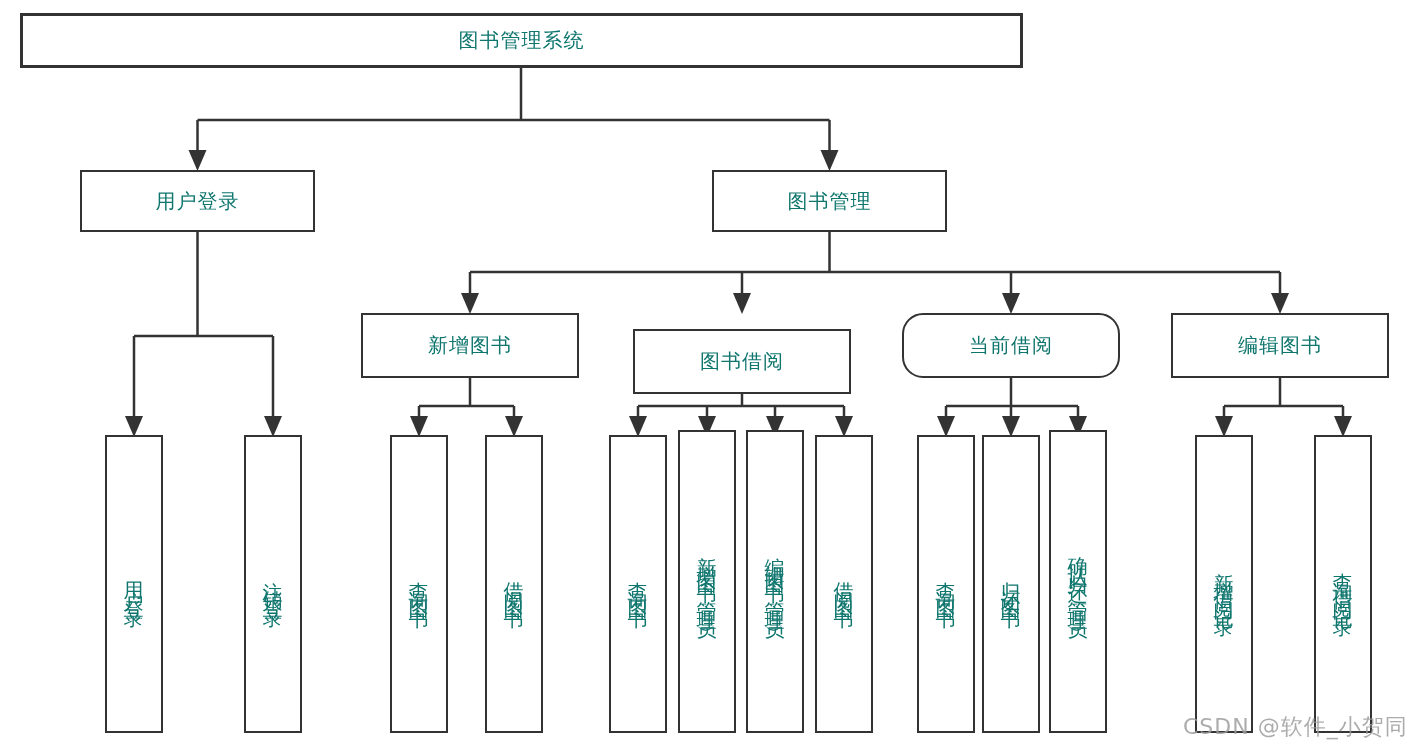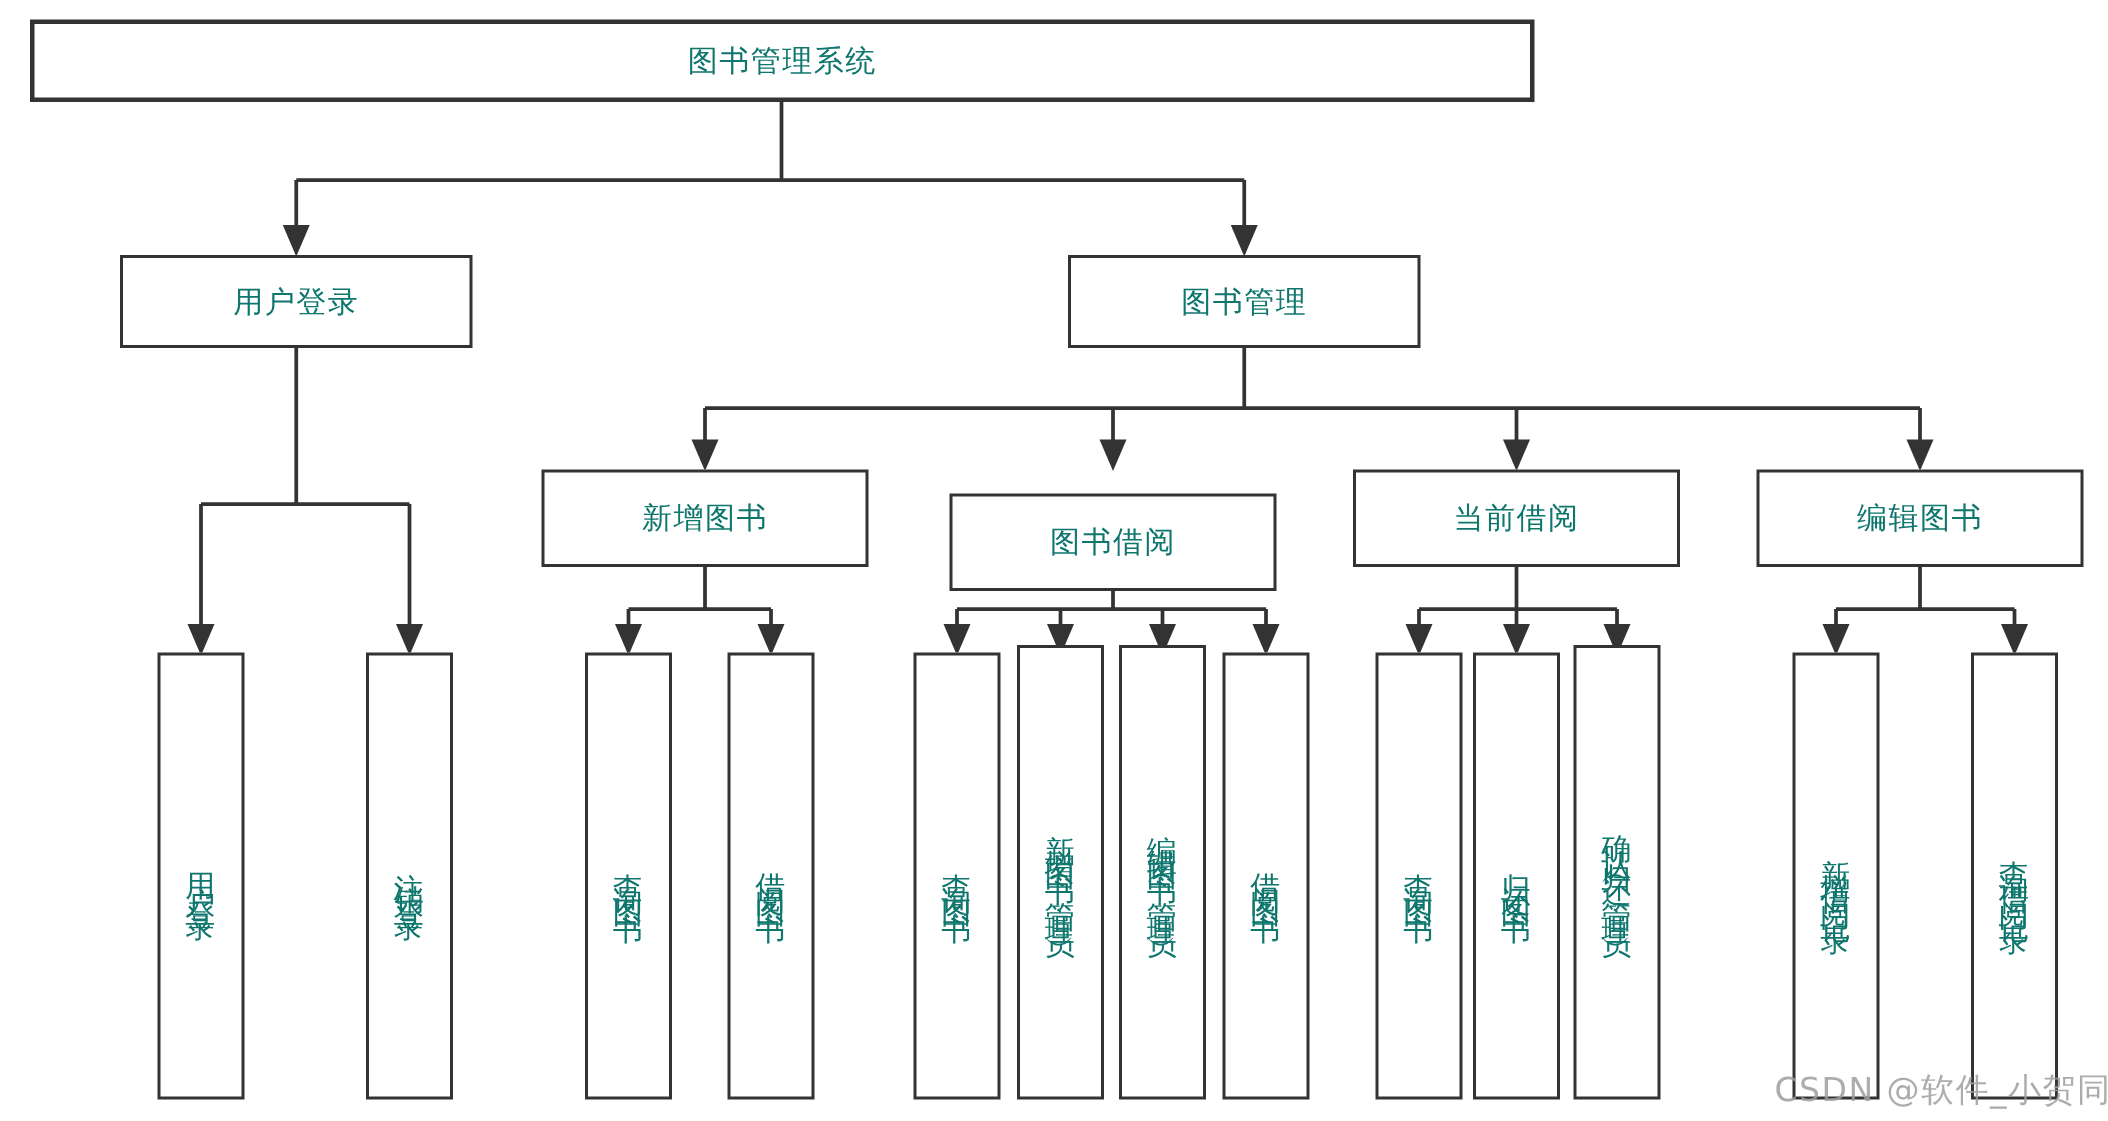--- a/index.html
+++ b/index.html
@@ -131,21 +131,21 @@
     </g>
   </svg>
 
   <div class="node root" style="left:20px; top:13px; width:1003px; height:55px;">图书管理系统</div>
 
   <div class="node" style="left:80px; top:170px; width:235px; height:62px;">用户登录</div>
   <div class="node" style="left:712px; top:170px; width:235px; height:62px;font-family:Liberation Serif, serif;">图书管理</div>
 
   <div class="node" style="left:361px; top:313px; width:218px; height:65px;">新增图书</div>
   <div class="node" style="left:633px; top:329px; width:218px; height:65px;">图书借阅</div>
-  <div class="node" style="left:902px; top:313px; width:218px; height:65px;">当前借阅</div>
+  <div class="node" style="left:902px; top:313px; width:218px; height:65px;border-radius:21px;">当前借阅</div>
   <div class="node" style="left:1171px; top:313px; width:218px; height:65px;">编辑图书</div>
 
   <div class="node leaf" style="left:105px; top:435px; width:58px; height:298px;">用户登录</div>
   <div class="node leaf" style="left:244px; top:435px; width:58px; height:298px;">注销登录</div>
 
   <div class="node leaf" style="left:390px; top:435px; width:58px; height:298px;">查询图书</div>
   <div class="node leaf" style="left:485px; top:435px; width:58px; height:298px;">借阅图书</div>
 
   <div class="node leaf" style="left:609px; top:435px; width:58px; height:298px;">查询图书</div>
   <div class="node leaf" style="left:678px; top:430px; width:58px; height:303px;">新增图书（管理员）</div>

